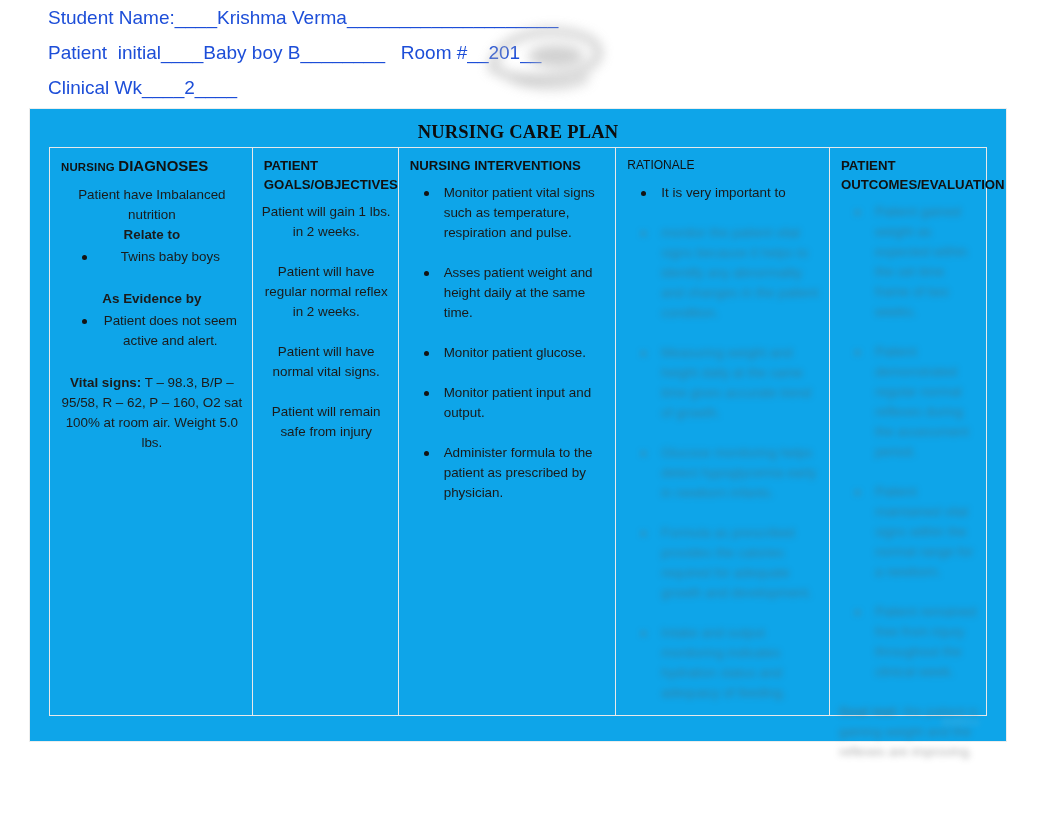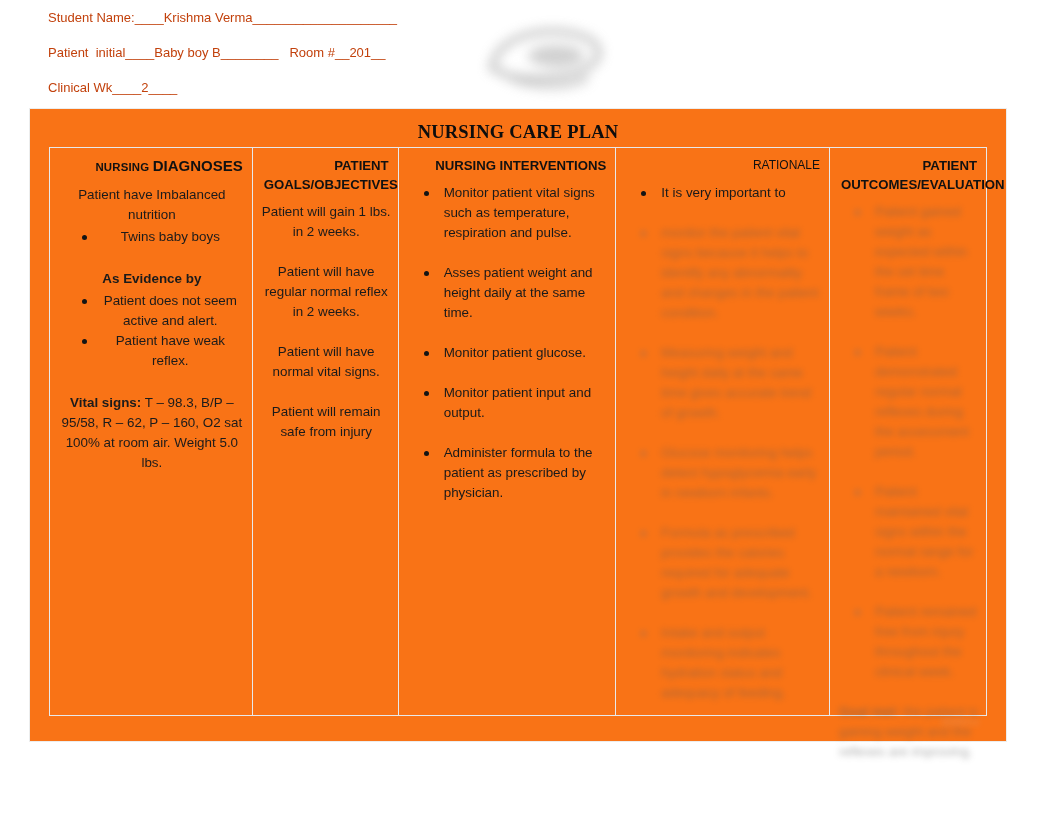--- a/index.html
+++ b/index.html
@@ -17,23 +17,23 @@
   }
 
   
   .doc-header {
     position: absolute;
     left: 48px;
     top: 0px;
     width: 620px;
   }
   .header-line {
-    font-size: 13px;
+    font-size: 19px;
     line-height: 35px;
-    color: #c2410c;
+    color: #1d4ed8;
     white-space: pre;
   }
 
   
   .logo-wrap {
     position: absolute;
     left: 470px;
     top: 16px;
     width: 150px;
     height: 86px;
@@ -47,21 +47,21 @@
   .logo-blur svg { display: block; }
 
   
   .plan-frame {
     position: absolute;
     left: 29px;
     top: 108px;
     width: 978px;
     height: 634px;
     border: 1px solid #eceded;
-    background: #f97316;
+    background: #0ea5e9;
     box-sizing: border-box;
   }
 
   .plan-title {
     position: absolute;
     left: 0;
     top: 13px;
     width: 100%;
     text-align: center;
     font-family: "Liberation Serif", serif;
@@ -89,21 +89,21 @@
     padding: 8px 7px 0 9px;
     position: relative;
   }
   .col-1 { width: 203px; }
   .col-2 { width: 146px; }
   .col-3 { width: 218px; }
   .col-4 { width: 214px; }
   .col-5 { width: 157px; }
 
   .col-head {
-    text-align: right;
+    text-align: left;
     font-weight: bold;
     font-size: 13.2px;
     line-height: 19px;
     color: #111111;
     margin-bottom: 8px;
     padding: 0 2px;
   }
   .col-head.light { font-weight: normal; font-size: 12px; }
   .head-small {
     font-size: 11.4px;
@@ -200,28 +200,28 @@
 
   <div class="plan-title">NURSING CARE PLAN</div>
 
   <div class="plan-table">
 
     <div class="col col-1">
       <div class="col-head"><span class="head-small">NURSING </span><span class="head-big">DIAGNOSES</span></div>
 
       <div class="body-text">
         <p>Patient have Imbalanced nutrition</p>
+        <p class="bold">Relate to</p>
         <ul class="bullets">
           <li>Twins baby boys</li>
         </ul>
         <div class="gap"></div>
         <p class="bold">As Evidence by</p>
         <ul class="bullets">
           <li>Patient does not seem active and alert.</li>
-          <li>Patient have weak reflex.</li>
         </ul>
         <div class="gap"></div>
         <p><span class="bold">Vital signs:</span><span> T – 98.3, B/P – 95/58, R – 62, P – 160, O2 sat 100% at room air. Weight 5.0 lbs.</span></p>
       </div>
     </div>
 
     <div class="col col-2">
       <div class="col-head">
         <div>PATIENT</div>
         <div>GOALS/OBJECTIVES</div>

